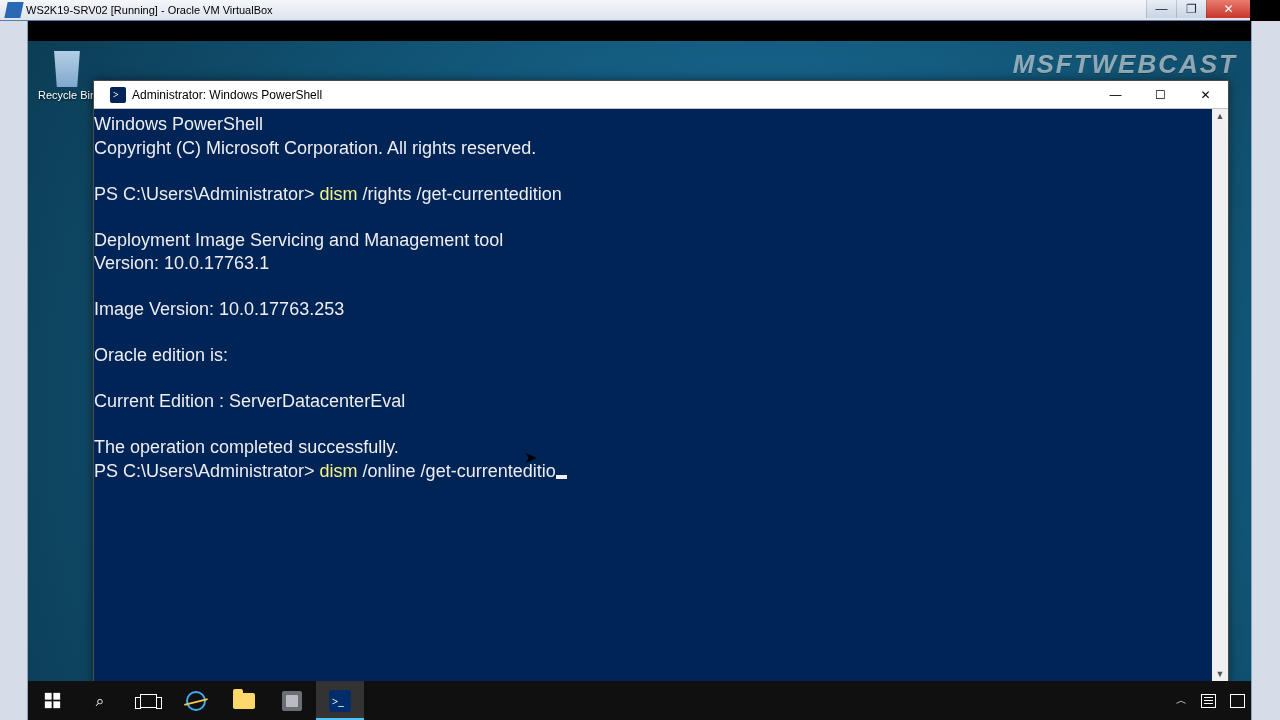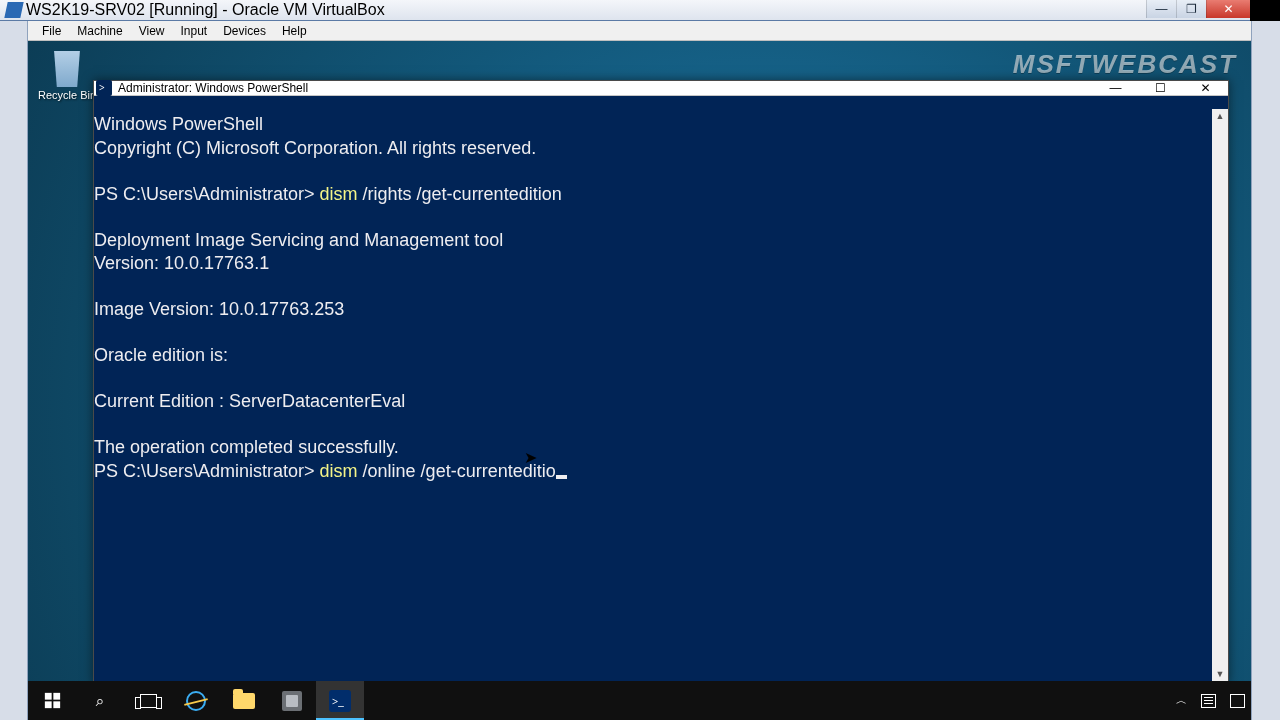--- a/index.html
+++ b/index.html
@@ -4,21 +4,21 @@
 <style>
   * { margin:0; padding:0; box-sizing:border-box; font-family:"Segoe UI",Tahoma,sans-serif; }
   html,body { width:1280px; height:720px; overflow:hidden; background:#000; }
   .screen { position:relative; width:1280px; height:720px; }
 
   
   .host-titlebar { position:absolute; left:0; top:0; width:1250px; height:21px;
     background:linear-gradient(#f4f6fa,#dee4ee); border-bottom:1px solid #5b7aa5; display:flex; align-items:center; }
   .host-titlebar .vbox-icon { width:16px; height:16px; margin:0 4px 0 6px;
     background:#2a69b4; transform:skewX(-12deg); }
-  .host-titlebar .title { font-size:16px; color:#000; }
+  .host-titlebar .title { font-size:11px; color:#000; }
   .host-winbtns { position:absolute; right:0; top:0; display:flex; }
   .host-winbtns .btn { width:30px; height:18px; font-size:12px; display:flex; align-items:center; justify-content:center;
     border-left:1px solid rgba(0,0,0,.15); background:linear-gradient(#e8eef6,#c9d4e4); color:#1b2a3b; }
   .host-winbtns .close { background:linear-gradient(#e97c71,#c8372a); color:#fff; width:44px; }
 
   
   .host-gutter-right { position:absolute; top:21px; right:0; width:29px; height:699px; background:#d7dde8; border-left:1px solid #8fa2bd; }
 
   
   .vbox-menubar { position:absolute; left:28px; top:21px; right:29px; height:20px;
@@ -40,21 +40,21 @@
   .desktop-icon { position:absolute; left:8px; top:6px; width:62px; text-align:center; color:#fff;
     font-size:11px; text-shadow:1px 1px 2px rgba(0,0,0,.7);}
   .desktop-icon .bin { width:34px; height:40px; margin:0 auto 2px;
     background:linear-gradient(#b9d3e9,#7fa9cc); clip-path:polygon(12% 10%,88% 10%,80% 100%,20% 100%);
     border-radius:2px; position:relative;}
   .desktop-icon .bin::before{content:"";position:absolute;left:6%;right:6%;top:-6px;height:8px;background:#cfe3f3;border-radius:3px;}
 
   
   .ps-window { position:absolute; left:65px; top:39px; width:1136px; height:604px;
     background:#012456; border:1px solid #4a4a4a; box-shadow:0 0 10px rgba(0,0,0,.5);}
-  .ps-titlebar { height:15px; background:#fff; display:flex; align-items:center; padding-left:2px; border-bottom:1px solid #c6c6c6;}
+  .ps-titlebar { height:28px; background:#fff; display:flex; align-items:center; padding-left:16px; border-bottom:1px solid #c6c6c6;}
   .ps-titlebar .ps-icon { width:16px; height:16px; background:#012456; border-radius:2px; margin-right:6px; position:relative;}
   .ps-titlebar .ps-icon::after{content:">";position:absolute;color:#fff;font:700 10px/16px Consolas;left:3px;top:0;}
   .ps-titlebar .t { font-size:12px; color:#000; }
   .ps-winbtns { margin-left:auto; display:flex; }
   .ps-winbtns div { width:45px; height:28px; display:flex; align-items:center; justify-content:center; font-size:12px;}
 
   .ps-body { position:absolute; left:0; right:16px; top:28px; bottom:0; padding:4px 0 0 0;
     font-family:Consolas,"Courier New",monospace; font-size:18px; line-height:22.5px; color:#eeedf0; white-space:pre;}
   .ps-scrollbar { position:absolute; right:0; top:28px; bottom:0; width:16px; background:#f0f0f0;}
   .ps-scrollbar .arrow{width:16px;height:16px;text-align:center;line-height:15px;font-size:9px;color:#555;}
@@ -98,28 +98,20 @@
     <div class="title">WS2K19-SRV02 [Running] - Oracle VM VirtualBox</div>
     <div class="host-winbtns">
       <div class="btn">—</div>
       <div class="btn">❐</div>
       <div class="btn close">✕</div>
     </div>
   </div>
   <div class="host-left-gutter"></div>
   <div class="host-gutter-right"></div>
 
-  <div class="vbox-menubar">
-    <span>File</span>
-    <span>Machine</span>
-    <span>View</span>
-    <span>Input</span>
-    <span>Devices</span>
-    <span>Help</span>
-  </div>
 
   <div class="guest-desktop">
 
     <div class="watermark">MSFTWEBCAST</div>
 
     <div class="desktop-icon">
       <div class="bin"></div>
       <div>Recycle Bin</div>
     </div>
 

